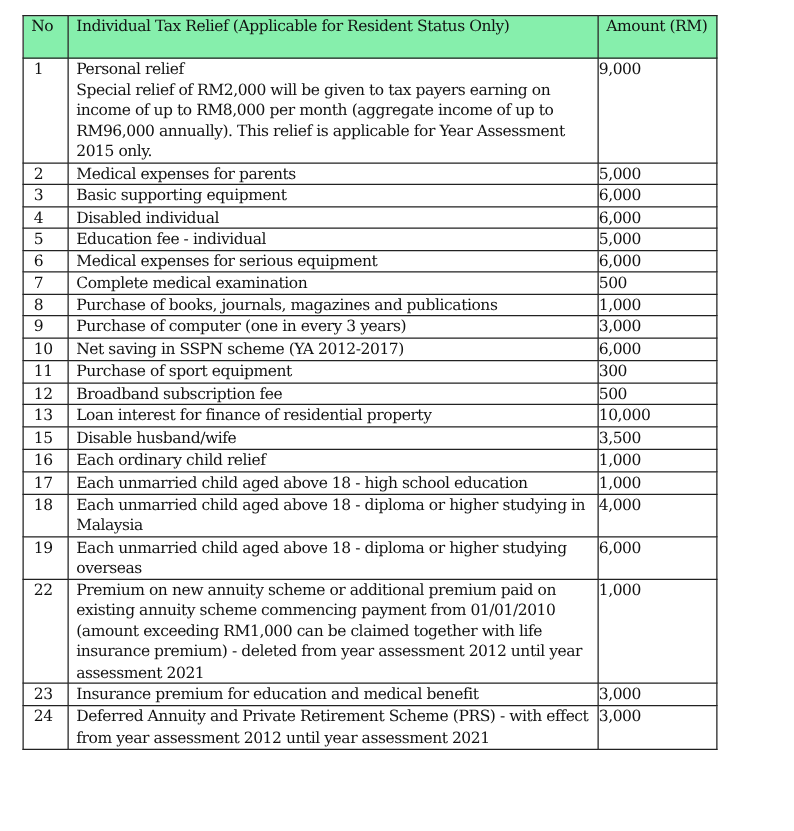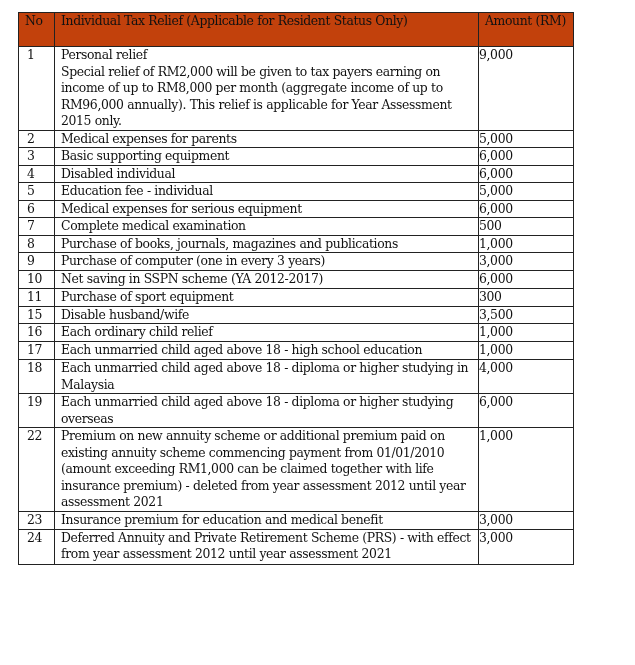--- a/index.html
+++ b/index.html
@@ -13,21 +13,21 @@
   }
   .tbl td, .tbl th {
     border:1px solid #222;
     padding:0 4px 0 6px;
     vertical-align:top;
     line-height:16.5px;
     font-weight:normal;
     text-align:left;
     letter-spacing:-0.35px;
   }
-  .tbl thead th { background:#c2410c; height:33px; }
+  .tbl thead th { background:#86efac; height:33px; }
   .col-no { width:36px; }
   .col-desc { width:424px; }
   .col-amt { width:95px; }
   .amt { text-align:center; padding-left:0 !important; padding-right:0 !important; }
   .num { padding-left:8px !important; }
 </style>
 </head>
 <body>
 
 <table class="tbl">
@@ -96,20 +96,30 @@
         <td class="num">10</td>
         <td>Net saving in SSPN scheme (YA 2012-2017)</td>
         <td class="amt">6,000</td>
       </tr>
     <tr style="height:18px">
         <td class="num">11</td>
         <td>Purchase of sport equipment</td>
         <td class="amt">300</td>
       </tr>
     <tr style="height:17px">
+        <td class="num">12</td>
+        <td>Broadband subscription fee</td>
+        <td class="amt">500</td>
+      </tr>
+    <tr style="height:18px">
+        <td class="num">13</td>
+        <td>Loan interest for finance of residential property</td>
+        <td class="amt">10,000</td>
+      </tr>
+    <tr style="height:17px">
         <td class="num">15</td>
         <td>Disable husband/wife</td>
         <td class="amt">3,500</td>
       </tr>
     <tr style="height:18px">
         <td class="num">16</td>
         <td>Each ordinary child relief</td>
         <td class="amt">1,000</td>
       </tr>
     <tr style="height:18px">

